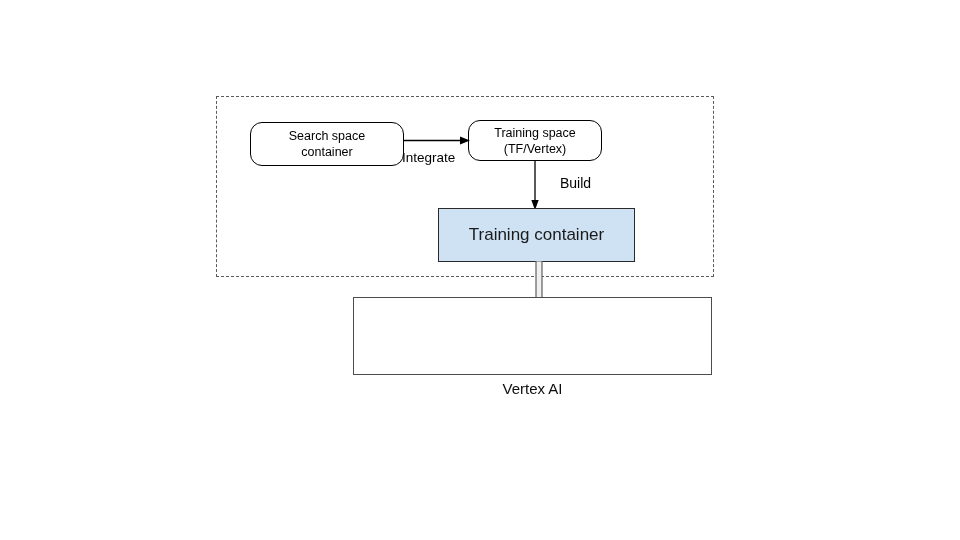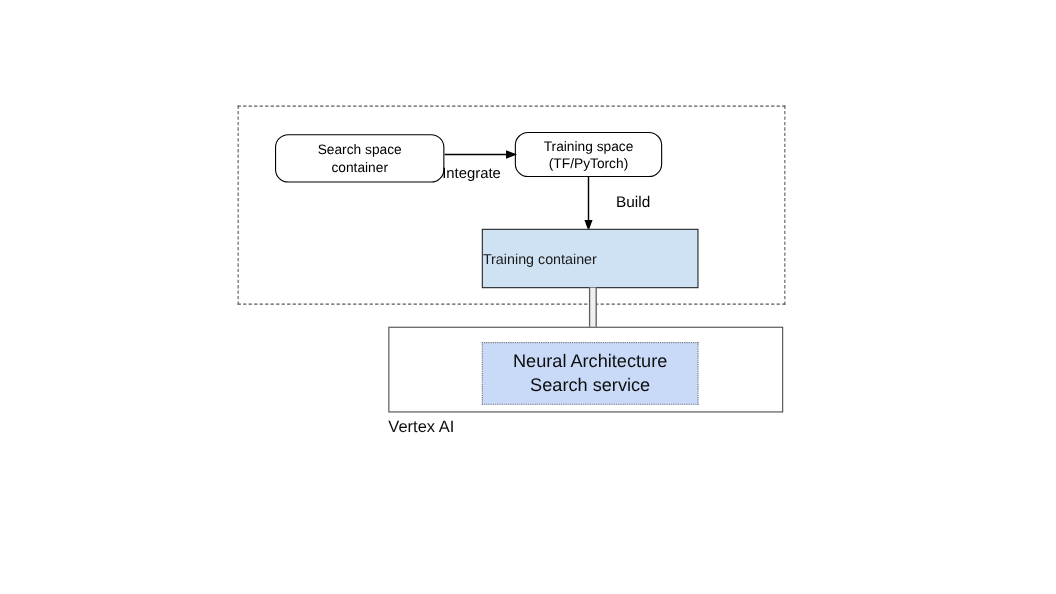--- a/index.html
+++ b/index.html
@@ -66,22 +66,22 @@
     position: absolute;
     left: 438px;
     top: 208px;
     width: 197px;
     height: 54px;
     box-sizing: border-box;
     border: 1.4px solid #2a2a2a;
     background: #cfe2f3;
     display: flex;
     align-items: center;
-    justify-content: flex-start;
-    font-size: 13px;
+    justify-content: center;
+    font-size: 17px;
     color: #1a1a1a;
   }
 
   
   #box-vertex-ai {
     position: absolute;
     left: 353px;
     top: 297px;
     width: 359px;
     height: 78px;
@@ -108,20 +108,21 @@
     font-size: 16.5px;
     color: #0d0d0d;
   }
 
   
   #label-vertex-ai {
     position: absolute;
     left: 353px;
     top: 380px;
     width: 359px;
+    text-align: center;
     font-size: 15px;
     color: #0d0d0d;
   }
 
   
   #conn-integrate {
     position: absolute;
     left: 404px;
     top: 134px;
     width: 66px;
@@ -177,21 +178,21 @@
   <div class="rbox" id="box-search-space">
     <div>
       <span class="txt">Search space</span>
       <span class="txt">container</span>
     </div>
   </div>
 
   <div class="rbox" id="box-training-codes">
     <div>
       <span class="txt">Training space</span>
-      <span class="txt">(TF/PyTorch)</span>
+      <span class="txt">(TF/Vertex)</span>
     </div>
   </div>
 
   <svg id="conn-integrate" viewBox="0 0 66 14">
     <line x1="0" y1="6.5" x2="58" y2="6.5" stroke="#000000" stroke-width="1.3"></line>
     <path d="M 66 6.5 L 56 2.6 L 56 10.4 Z" fill="#000000"></path>
   </svg>
   <div id="label-integrate">Integrate</div>
 
   <svg id="conn-build" viewBox="0 0 14 50">
@@ -203,22 +204,16 @@
   <div id="box-training-container">
     <span>Training container</span>
   </div>
 
   <svg id="conn-block-arrow" viewBox="0 0 28 56">
     <path d="M 11 0 L 17 0 L 17 42 L 23 42 L 14 55 L 5 42 L 11 42 Z" fill="#f0f0f0" stroke="#5f5f5f" stroke-width="1.2" stroke-linejoin="miter"></path>
   </svg>
 
   <div id="box-vertex-ai"></div>
 
-  <div id="box-nas-service">
-    <div>
-      <span class="txt">Neural Architecture</span>
-      <span class="txt">Search service</span>
-    </div>
-  </div>
 
   <div id="label-vertex-ai">Vertex AI</div>
 
 </div>
 
 </body></html>

